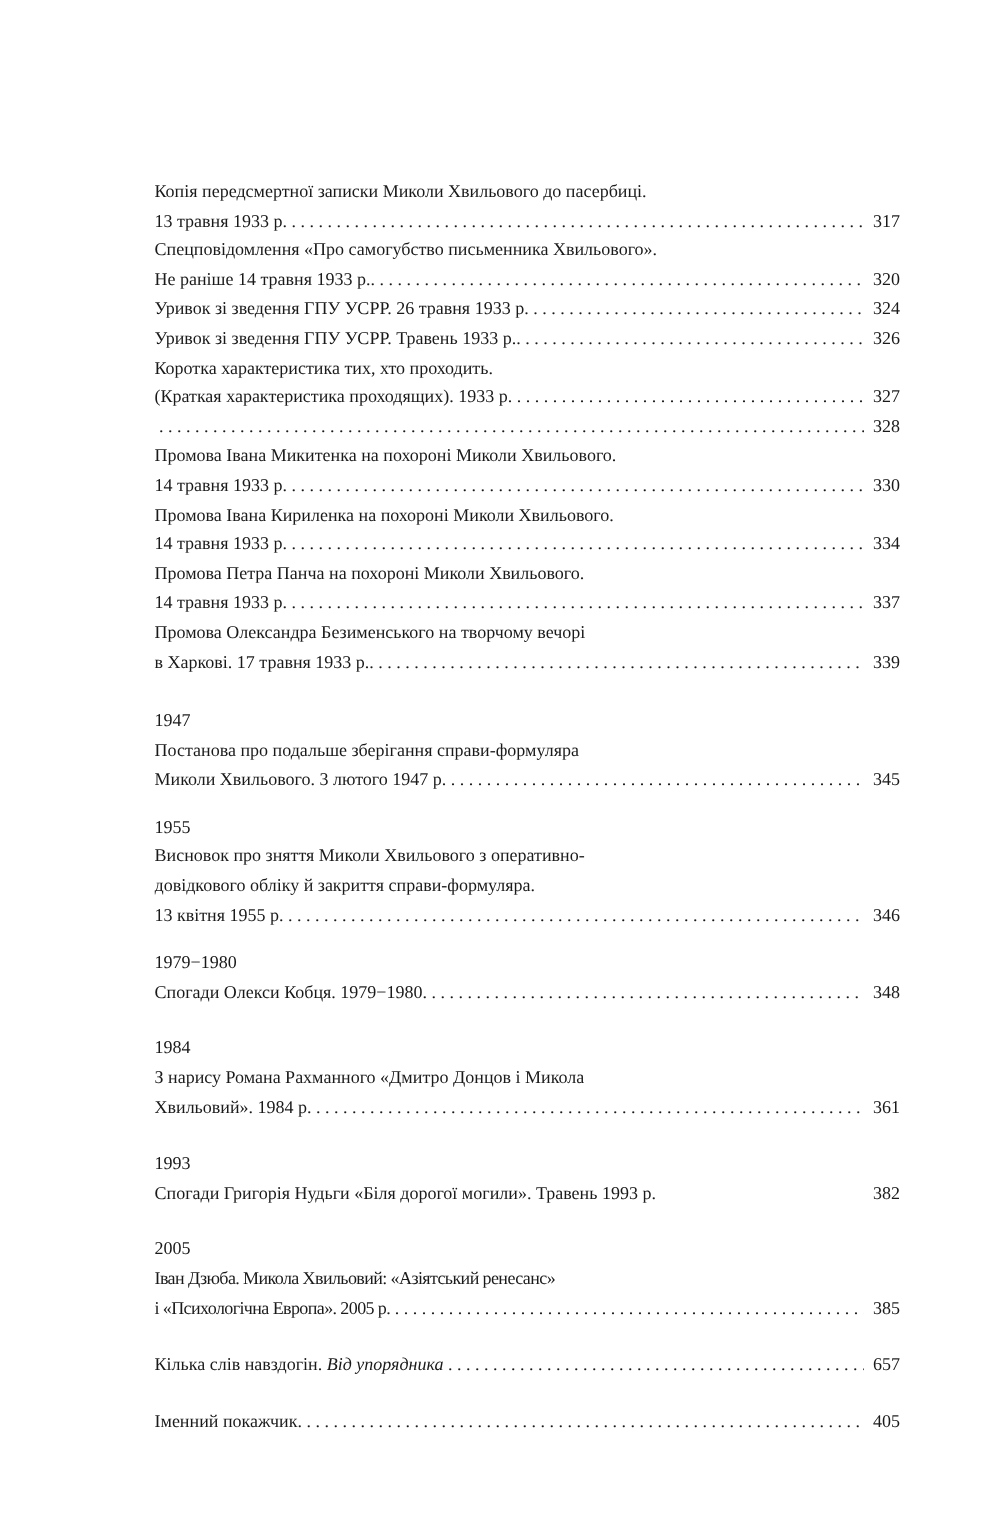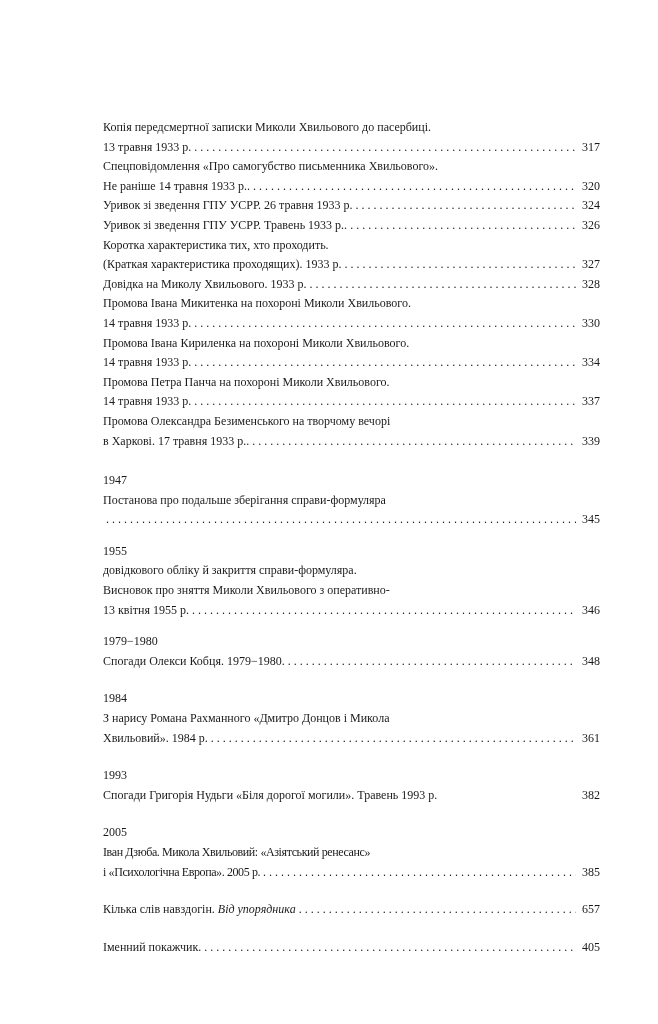--- a/index.html
+++ b/index.html
@@ -102,21 +102,20 @@
       </div>
     <div class="line">
         <span class="txt">(Краткая характеристика проходящих). 1933 р.</span>
         <span class="dots"></span>
         <span class="pg">327</span>
       </div>
   </div>
 
   <div class="entry">
     <div class="line">
-        <span class="txt">Довідка на Миколу Хвильового. 1933 р.</span>
         <span class="dots"></span>
         <span class="pg">328</span>
       </div>
   </div>
 
   <div class="entry">
     <div class="line">
         <span class="txt">Промова Івана Микитенка на похороні Миколи Хвильового.</span>
       </div>
     <div class="line">
@@ -158,32 +157,33 @@
         <span class="pg">339</span>
       </div>
   </div>
 
   <div class="year" style="margin-top:20px">1947</div>
   <div class="entry">
     <div class="line">
         <span class="txt">Постанова про подальше зберігання справи-формуляра</span>
       </div>
     <div class="line">
+        <span class="txt">Миколи Хвильового. 3 лютого 1947 р.</span>
         <span class="dots"></span>
         <span class="pg">345</span>
       </div>
   </div>
 
   <div class="year">1955</div>
   <div class="entry">
     <div class="line">
+        <span class="txt">Висновок про зняття Миколи Хвильового з оперативно-</span>
+      </div>
+    <div class="line">
         <span class="txt">довідкового обліку й закриття справи-формуляра.</span>
-      </div>
-    <div class="line">
-        <span class="txt">Висновок про зняття Миколи Хвильового з оперативно-</span>
       </div>
     <div class="line">
         <span class="txt">13 квітня 1955 р.</span>
         <span class="dots"></span>
         <span class="pg">346</span>
       </div>
   </div>
 
   <div class="year">1979−1980</div>
   <div class="entry">

